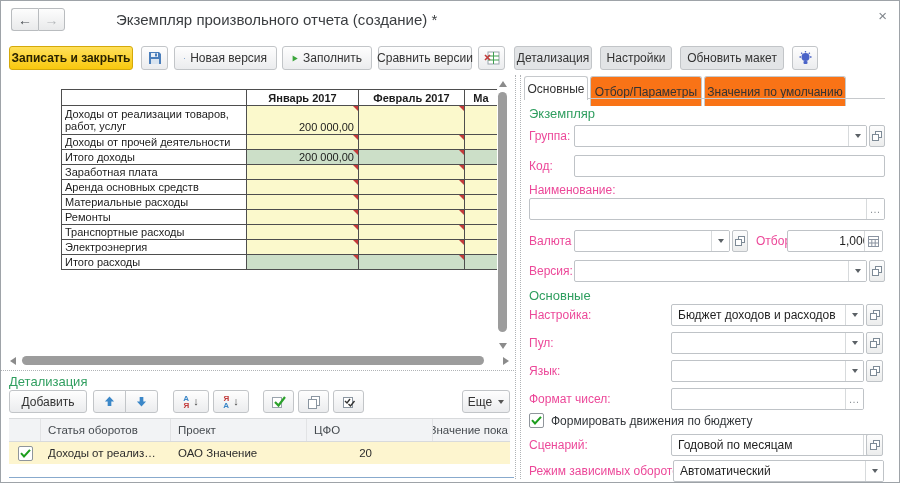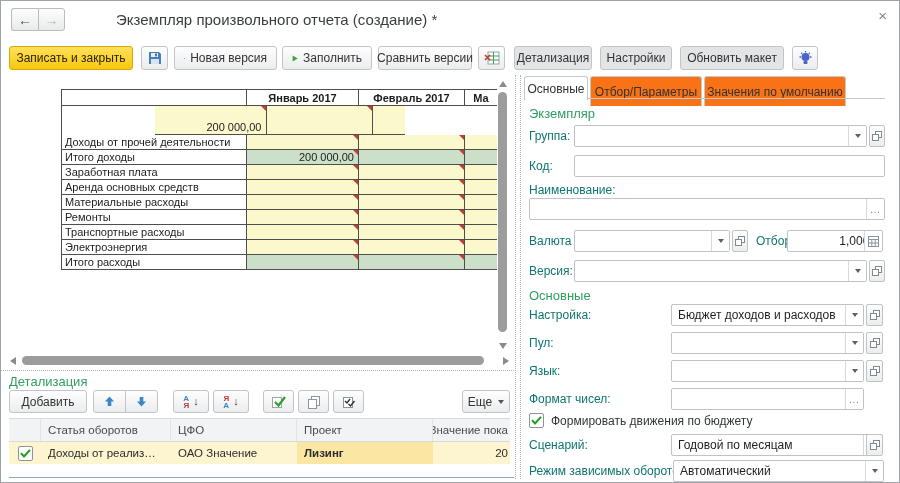--- a/index.html
+++ b/index.html
@@ -13,21 +13,21 @@
   .nav-btn:first-child{border-radius:3px 0 0 3px;border-right:none;}
   .nav-btn:last-child{border-radius:0 3px 3px 0;color:#b4b7ba;}
   .title{position:absolute;left:115px;top:10px;font-size:15px;color:#3a3d40;font-weight:500;}
   .close{position:absolute;right:12px;top:6px;font-size:15px;color:#80868c;cursor:pointer;}
 
   
   .tbtn{position:absolute;top:45px;height:24px;box-sizing:border-box;border:1px solid #c2c5c8;border-radius:3px;
     background:linear-gradient(#fefefe,#ebecee);font-size:12px;color:#333;display:flex;align-items:center;
     justify-content:center;gap:5px;padding:0 9px;cursor:pointer;white-space:nowrap;font-family:"Liberation Sans",sans-serif;}
   .tbtn.toggled{background:#e2e4e6;}
-  .tbtn.primary{background:linear-gradient(#ffe05a,#f8c80e);border-color:#d4a90a;font-weight:normal;color:#2a2300;}
+  .tbtn.primary{background:linear-gradient(#ffe05a,#f8c80e);border-color:#d4a90a;font-weight:bold;color:#2a2300;}
   .tbtn.iconbtn{width:27px;padding:0;}
 
   
   .sheet{position:absolute;left:60px;top:88px;width:435px;border-top:1px solid #4e4e4e;border-left:1px solid #4e4e4e;font-size:11px;color:#1c1c1c;}
   .srow{display:flex;justify-content:center;}
   .scell{box-sizing:border-box;border-right:1px solid #4e4e4e;border-bottom:1px solid #4e4e4e;position:relative;overflow:hidden;}
   .c0{width:185px;padding:1px 3px;background:#fff;display:flex;align-items:center;line-height:12px;}
   .c1{width:112px;}.c2{width:106px;}.c3{width:32px;border-right:none;}
   .h14{height:15px;}.h28{height:29px;}.hhd{height:16px;}
   .vcell{display:flex;align-items:center;justify-content:flex-end;padding:1px 4px;}
@@ -71,21 +71,21 @@
   .bottomline{position:absolute;left:8px;top:476px;width:505px;border-top:1px solid #88aacd;}
 
   .cb{width:13px;height:13px;border:1px solid #8f959b;border-radius:2px;background:#fff;display:flex;align-items:center;justify-content:center;box-sizing:content-box;}
 
   
   .tab{position:absolute;top:75px;height:30px;box-sizing:border-box;border:1px solid #c6c9cc;border-bottom:none;border-radius:3px 3px 0 0;
     background:#f97316;color:#333;font-size:12px;display:flex;align-items:center;justify-content:center;cursor:pointer;}
   .tab.active{background:#fff;height:24px;z-index:2;}
   .tabline{position:absolute;left:523px;top:97px;width:361px;border-top:1px solid #c6c9cc;}
 
-  .flabel{position:absolute;font-size:12px;color:#0f766e;white-space:nowrap;}
+  .flabel{position:absolute;font-size:12px;color:#ec4899;white-space:nowrap;}
   .fbox{position:absolute;height:22px;box-sizing:border-box;border:1px solid #bfc3c7;border-radius:2px;background:#fff;
     font-size:12px;color:#1f1f1f;display:flex;align-items:center;padding:0 6px;overflow:hidden;white-space:nowrap;}
   .fbox .val{flex:1;}
   .fbox .val.num{text-align:right;}
   .seg{position:absolute;right:0;top:0;bottom:0;width:17px;border-left:1px solid #d7dadc;display:flex;align-items:center;justify-content:center;background:#fff;cursor:pointer;}
   .ca{width:0;height:0;border-left:3.5px solid transparent;border-right:3.5px solid transparent;border-top:4px solid #5b6166;}
   .dots{color:#8c9297;font-size:11px;letter-spacing:1px;line-height:6px;}
   .openbtn{position:absolute;height:22px;width:16px;box-sizing:border-box;border:1px solid #bfc3c7;border-radius:2px;
     background:linear-gradient(#fdfdfd,#eceded);display:flex;align-items:center;justify-content:center;cursor:pointer;}
   .fcheckrow{position:absolute;display:flex;align-items:center;gap:7px;font-size:12px;color:#33373b;}
@@ -152,20 +152,21 @@
   </button>
 
   <div class="sheet">
     <div class="srow">
       <div class="scell c0 hhd"></div>
       <div class="scell c1 hhd shcell">Январь 2017</div>
       <div class="scell c2 hhd shcell">Февраль 2017</div>
       <div class="scell c3 hhd shcell">Ма</div>
     </div>
     <div class="srow">
+      <div class="scell c0 h28">Доходы от реализации товаров, работ, услуг</div>
       <div class="scell c1 h28 bg-y vcell bottom tri">200 000,00</div>
       <div class="scell c2 h28 bg-y vcell bottom tri"></div>
       <div class="scell c3 h28 bg-y"></div>
     </div>
     <div class="srow">
       <div class="scell c0 h14">Доходы от прочей деятельности</div>
       <div class="scell c1 h14 bg-y vcell tri"></div>
       <div class="scell c2 h14 bg-y vcell tri"></div>
       <div class="scell c3 h14 bg-y"></div>
     </div>
@@ -281,35 +282,34 @@
   </button>
   <button class="dbtn" style="left:461px;width:48px;">
     <span>Еще</span>
       <i class="morearrow"></i>
   </button>
 
   <div class="dtable">
     <div class="dhead">
       <div class="dhc w-cb"></div>
       <div class="dhc w-art">Статья оборотов</div>
+      <div class="dhc w-prj">Проект</div>
       <div class="dhc w-cfo">ЦФО</div>
-      <div class="dhc w-prj">Проект</div>
       <div class="dhc w-val">Значение пока</div>
     </div>
     <div class="drow">
       <div class="drc w-cb">
         <span class="cb">
           <svg width="11" height="9" viewBox="0 0 11 9">
               <path d="M1 4.2 L4 7.5 L10 0.8" fill="none" stroke="#1d9e1d" stroke-width="2"></path>
             </svg>
         </span>
       </div>
       <div class="drc w-art">Доходы от реализ…</div>
       <div class="drc w-cfo">ОАО Значение</div>
-      <div class="drc w-prj cellsel">Лизинг</div>
       <div class="drc w-val">20</div>
     </div>
   </div>
   <div class="bottomline"></div>
 
   <div class="tab active" style="left:523px;width:64px;">Основные</div>
   <div class="tab" style="left:589px;width:112px;">Отбор/Параметры</div>
   <div class="tab" style="left:703px;width:142px;">Значения по умолчанию</div>
   <div class="tabline"></div>
 

